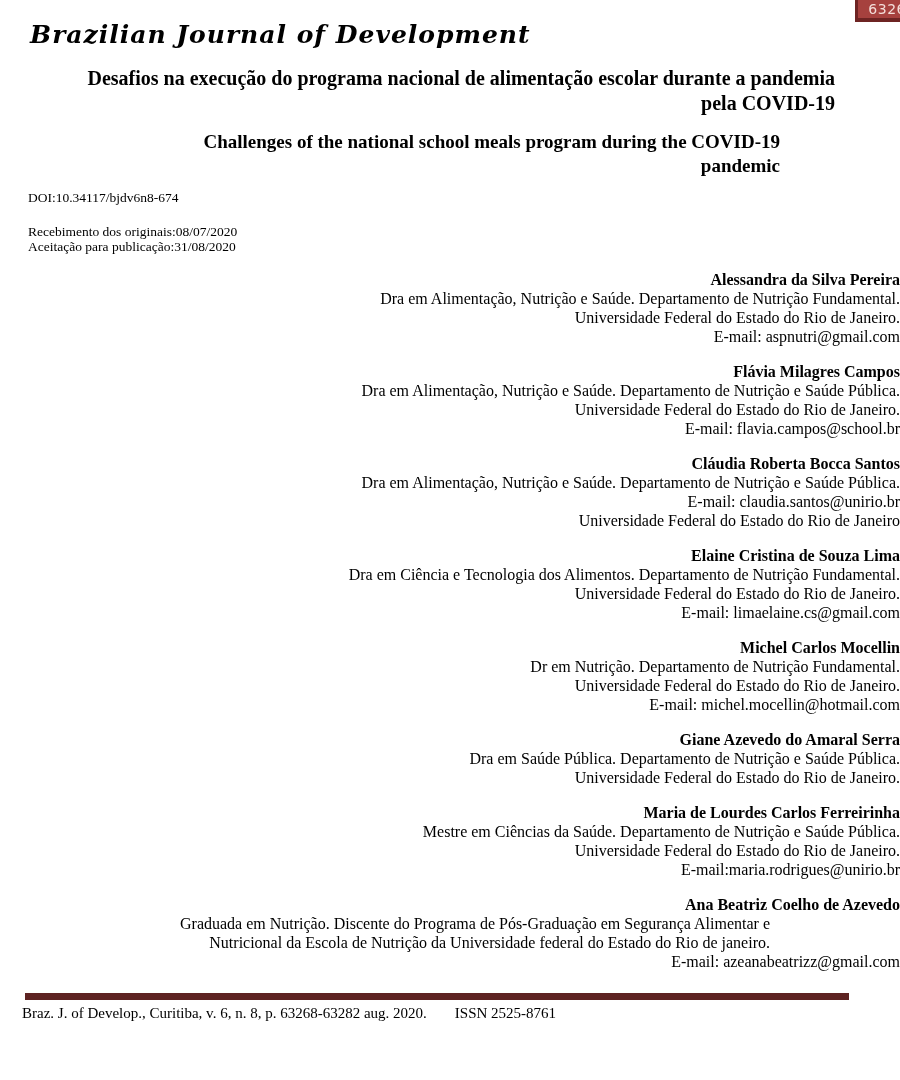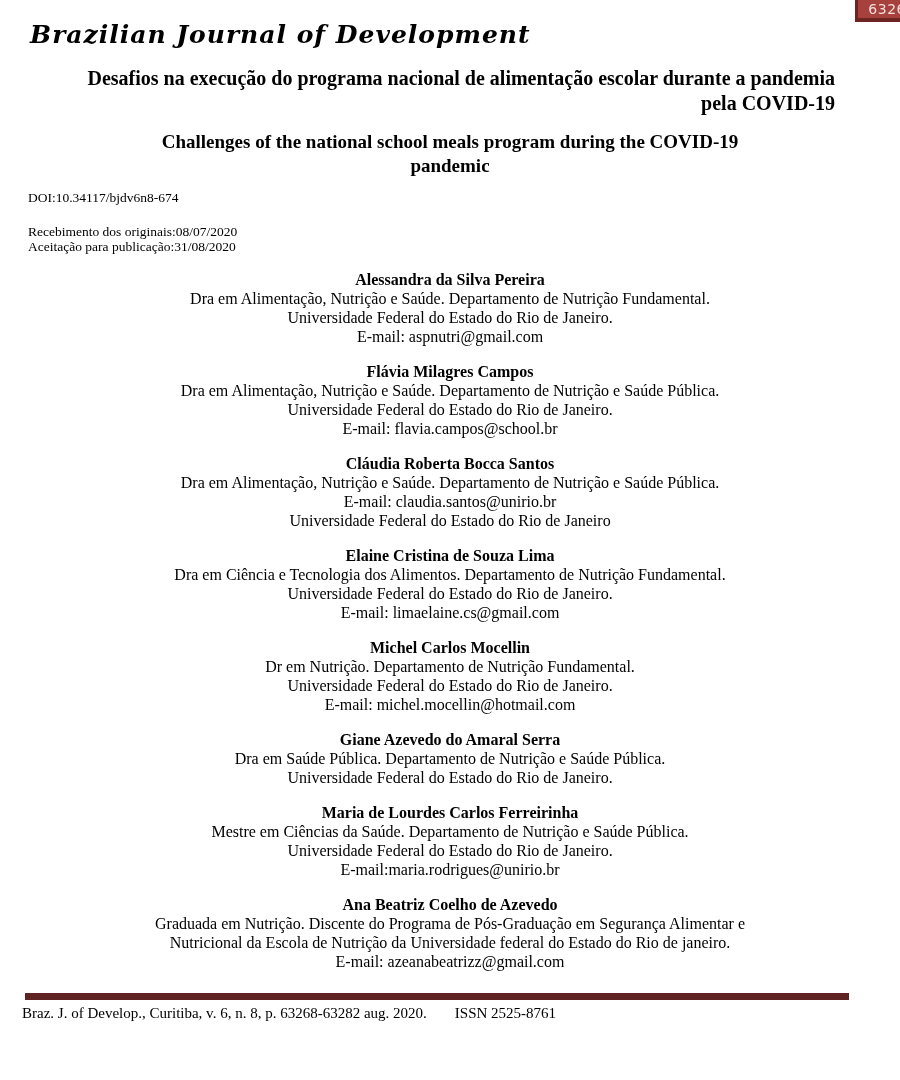--- a/index.html
+++ b/index.html
@@ -46,42 +46,42 @@
     text-align: right;
     font-weight: bold;
     font-size: 20px;
     line-height: 25px;
     color: #000;
   }
 
   .title-en {
     margin: 14px auto 0 auto;
     max-width: 660px;
-    text-align: center;
+    text-align: right;
     font-weight: bold;
     font-size: 19px;
     line-height: 24px;
     color: #000;
   }
 
   .meta {
     margin: 12px 0 0 28px;
     font-size: 13.5px;
     line-height: 15px;
     color: #000;
   }
   .meta-doi { margin-bottom: 19px; }
 
   .authors {
     margin-top: 16px;
     text-align: center;
     font-size: 16px;
     color: #000;
   }
-  .author-block { margin-bottom: 16px; }
+  .author-block { margin-bottom: 16px; text-align: right; }
   .author-block div { line-height: 19px; }
   .author-name { font-weight: bold; }
   .wrap-2 { max-width: 640px; margin: 0 auto; }
 
   .footer-bar {
     position: absolute;
     left: 25px;
     top: 993px;
     width: 824px;
     height: 7px;

